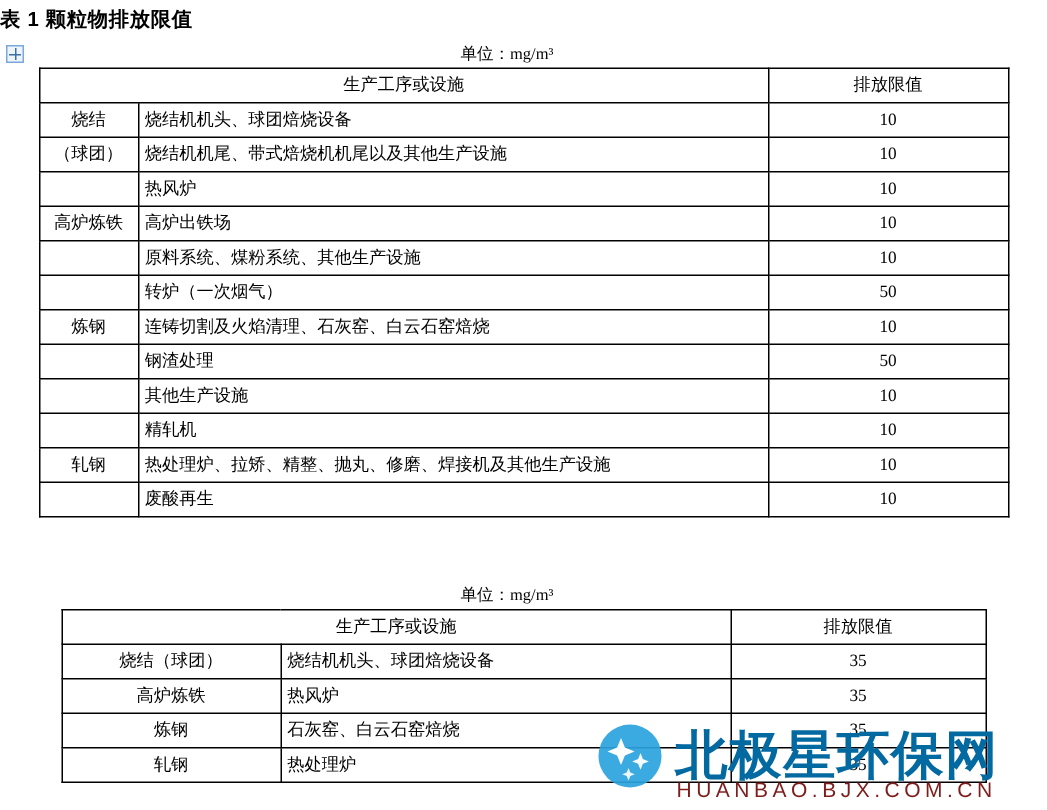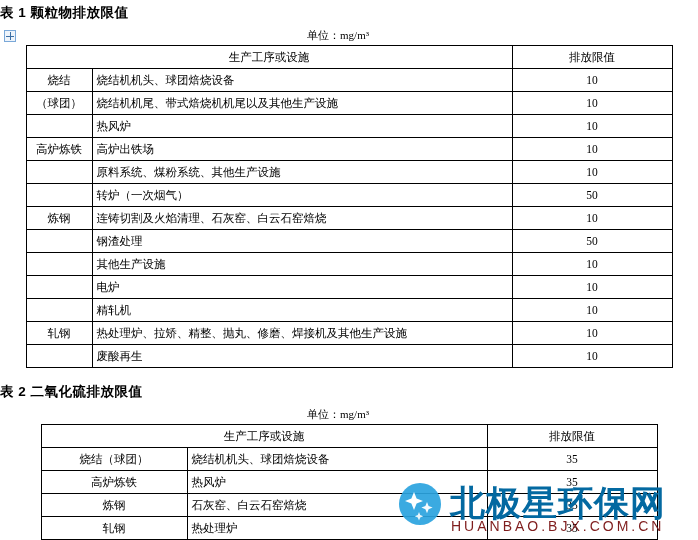--- a/index.html
+++ b/index.html
@@ -219,44 +219,38 @@
           <td class="proc">钢渣处理</td>
           <td class="limit">50</td>
         </tr>
         <tr>
           <td class="cat"></td>
           <td class="proc">其他生产设施</td>
           <td class="limit">10</td>
         </tr>
         <tr>
           <td class="cat"></td>
-          <td class="proc">电炉</td>
-          <td class="limit">10</td>
-        </tr>
-        <tr>
-          <td class="cat"></td>
           <td class="proc">精轧机</td>
           <td class="limit">10</td>
         </tr>
         <tr>
           <td class="cat">轧钢</td>
           <td class="proc">热处理炉、拉矫、精整、抛丸、修磨、焊接机及其他生产设施</td>
           <td class="limit">10</td>
         </tr>
         <tr>
           <td class="cat"></td>
           <td class="proc">废酸再生</td>
           <td class="limit">10</td>
         </tr>
       </tbody>
     </table>
   </div>
 
   <div class="block2">
-    <div class="table-title">表 2 二氧化硫排放限值</div>
     <div class="unit-line">
       <span>单位：</span><span class="unit-val">mg/m³</span>
     </div>
 
     <table class="datatable" id="table2">
       <colgroup>
         <col class="c-cat">
           <col class="c-proc">
           <col class="c-limit">
       </colgroup>

